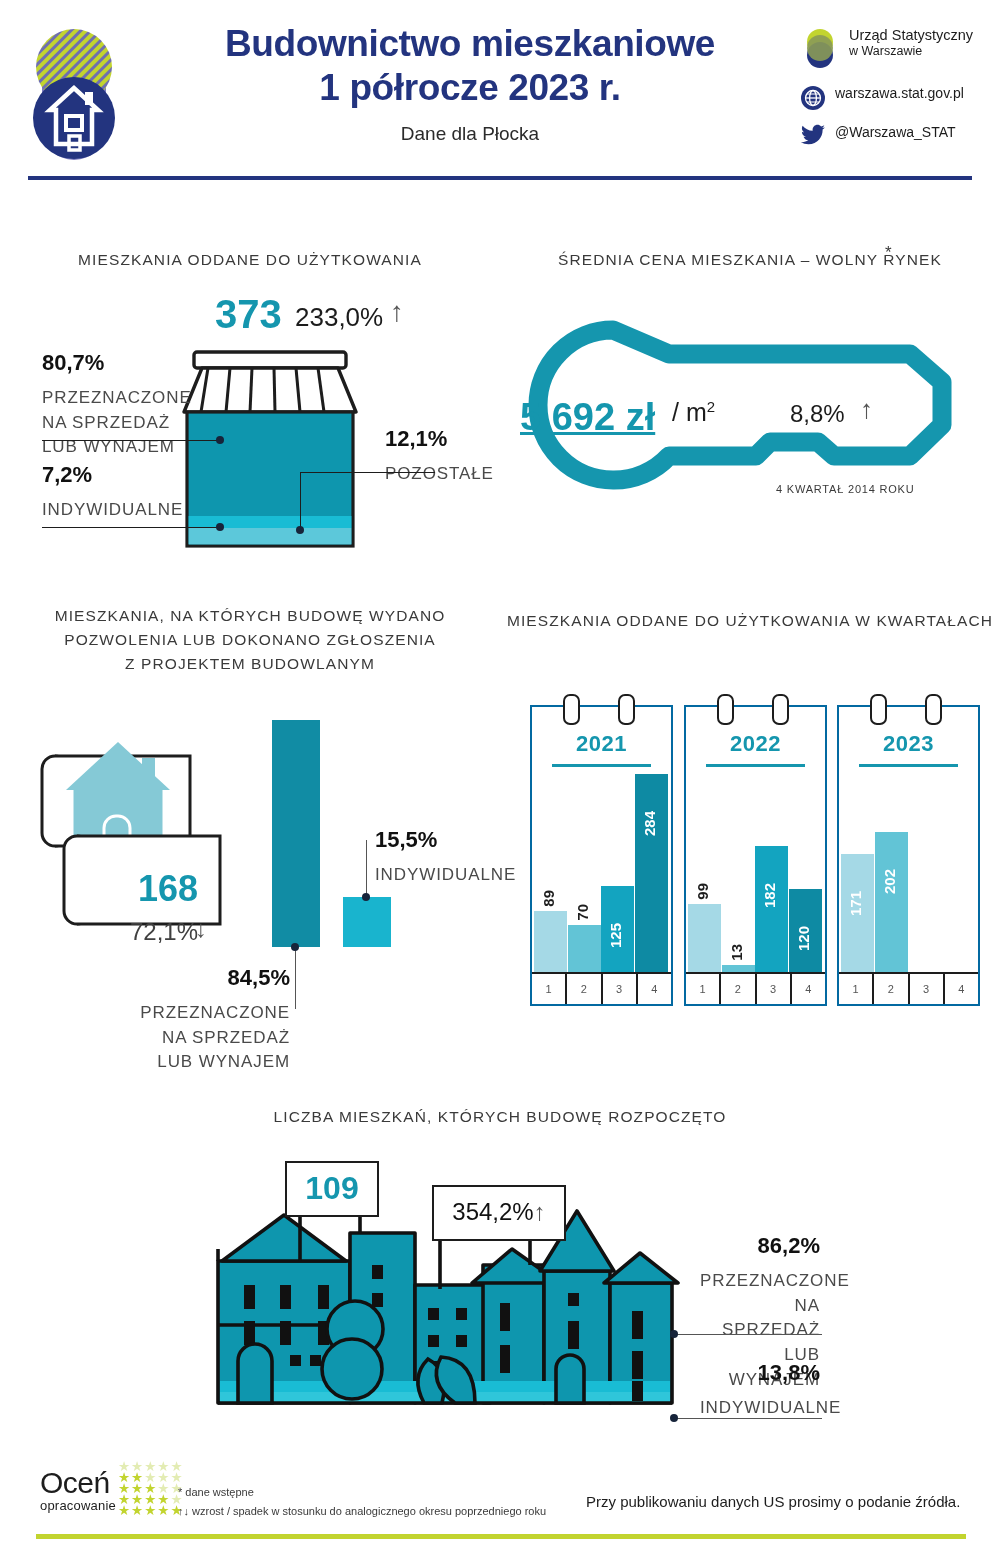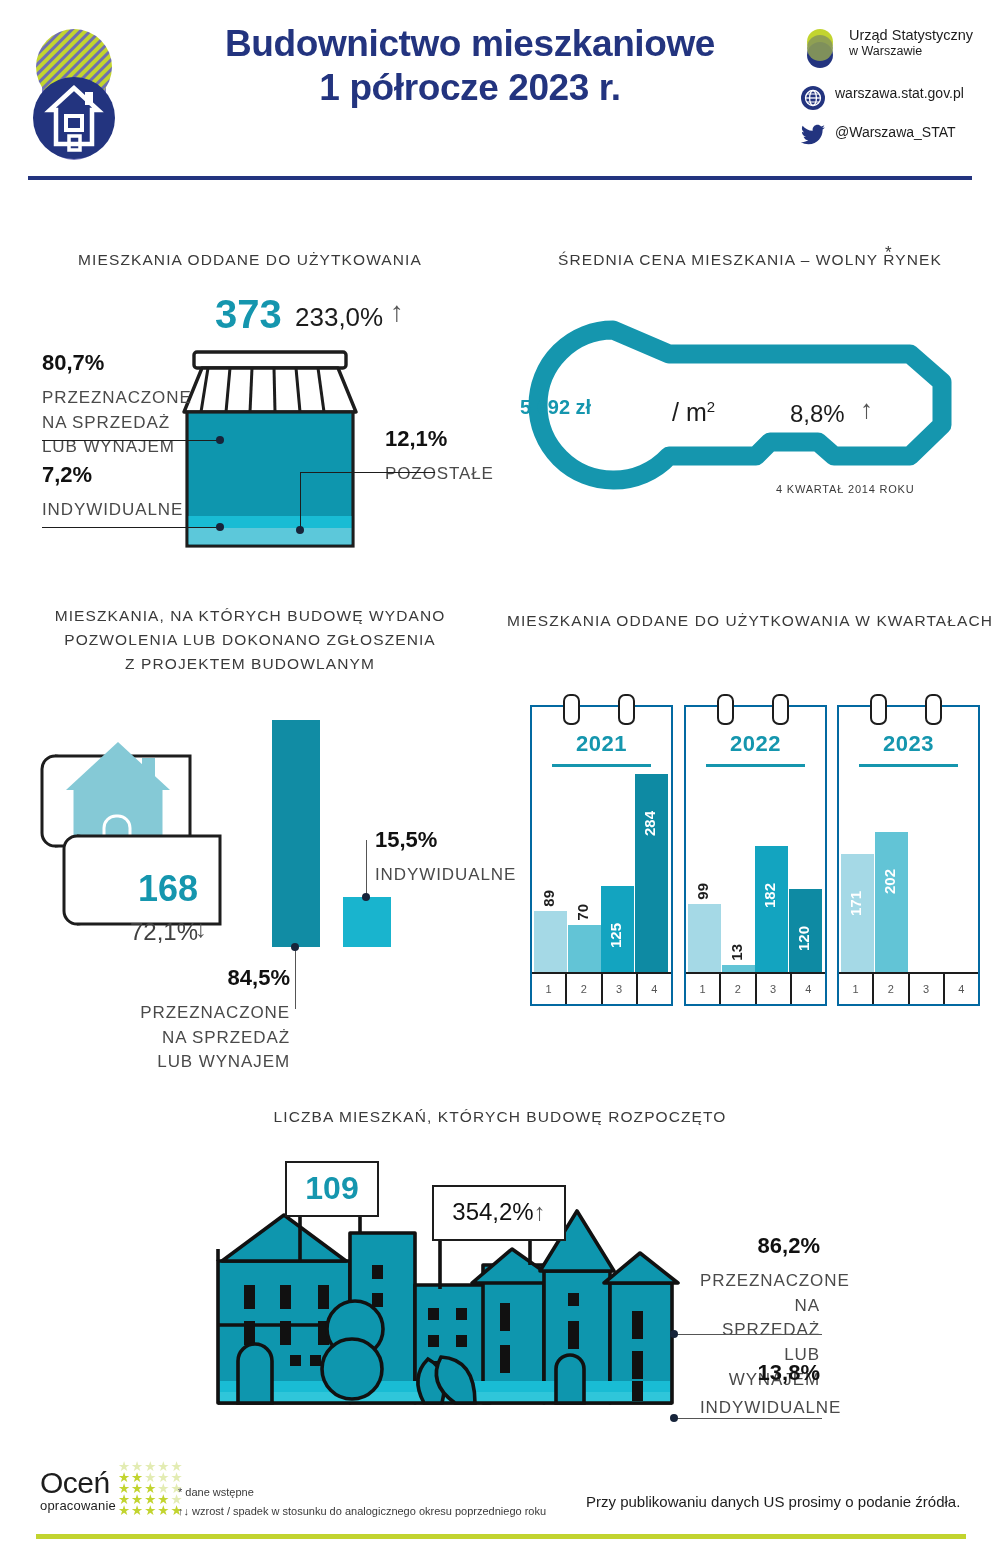--- a/index.html
+++ b/index.html
@@ -46,21 +46,21 @@
   .lbl .small{font-size:17px;letter-spacing:0.9px;color:#4a4a4a;line-height:1.45;margin-top:10px;}
   .leader{position:absolute;background:#1d1d1d;height:1.4px;}
   .leader-v{position:absolute;background:#1d1d1d;width:1.4px;}
   .dot{position:absolute;width:8px;height:8px;border-radius:50%;background:#17243a;}
 
   
   .b2{position:absolute;left:500px;top:240px;width:500px;height:300px;}
   .b2 .sec-title{position:absolute;left:0;top:8px;width:500px;}
   .b2 .star{position:absolute;left:385px;top:3px;font-size:17px;color:#3a3a3a;}
   .key-wrap{position:absolute;left:18px;top:80px;width:470px;height:170px;}
-  .b2 .price{position:absolute;left:20px;top:156px;font-size:20px;font-weight:bold;color:#1596ae;}
+  .b2 .price{position:absolute;left:20px;top:156px;font-size:38px;font-weight:bold;color:#1596ae;text-decoration:underline;}
   .b2 .permsq{position:absolute;left:172px;top:158px;font-size:25px;color:#1c1c1c;}
   .b2 .sup{font-size:15px;vertical-align:super;}
   .b2 .pct2{position:absolute;left:290px;top:160px;font-size:24px;color:#1c1c1c;}
   .b2 .arrow2{position:absolute;left:360px;top:154px;font-size:26px;color:#555;}
   .b2 .note{position:absolute;left:276px;top:243px;font-size:11px;letter-spacing:0.8px;color:#3a3a3a;}
 
   
   .b3{position:absolute;left:0;top:600px;width:500px;height:450px;}
   .b3 .sec-title{position:absolute;left:10px;top:4px;width:480px;}
   .scroll-ico{position:absolute;left:30px;top:128px;width:250px;height:200px;}
@@ -127,20 +127,21 @@
         <path d="M46 76 L22 98 L28 98 L28 132 L64 132 L64 98 L70 98 Z" fill="none" stroke="#fff" stroke-width="4.5"></path>
         <rect x="38" y="104" width="16" height="14" fill="none" stroke="#fff" stroke-width="4"></rect>
         <rect x="41" y="124" width="11" height="14" fill="none" stroke="#fff" stroke-width="3.5"></rect>
         <rect x="57" y="80" width="8" height="13" fill="#fff"></rect>
       </svg>
     </div>
 
     <div class="title-block">
       <div class="title-1">Budownictwo mieszkaniowe</div>
       <div class="title-2">1 półrocze 2023 r.</div>
+      <div class="subtitle">Dane dla Płocka</div>
     </div>
 
     <div class="logo-right">
       <div class="lr-row">
         <span>
           <svg width="40" height="46" viewBox="0 0 40 46">
             <circle cx="20" cy="16" r="13" fill="#c2d42f"></circle>
             <circle cx="20" cy="29" r="13" fill="#23347f"></circle>
             <path d="M7 22 A13 13 0 0 0 33 22 A13 13 0 0 0 7 22" fill="#8a9a58" opacity="0.9"></path>
           </svg>

